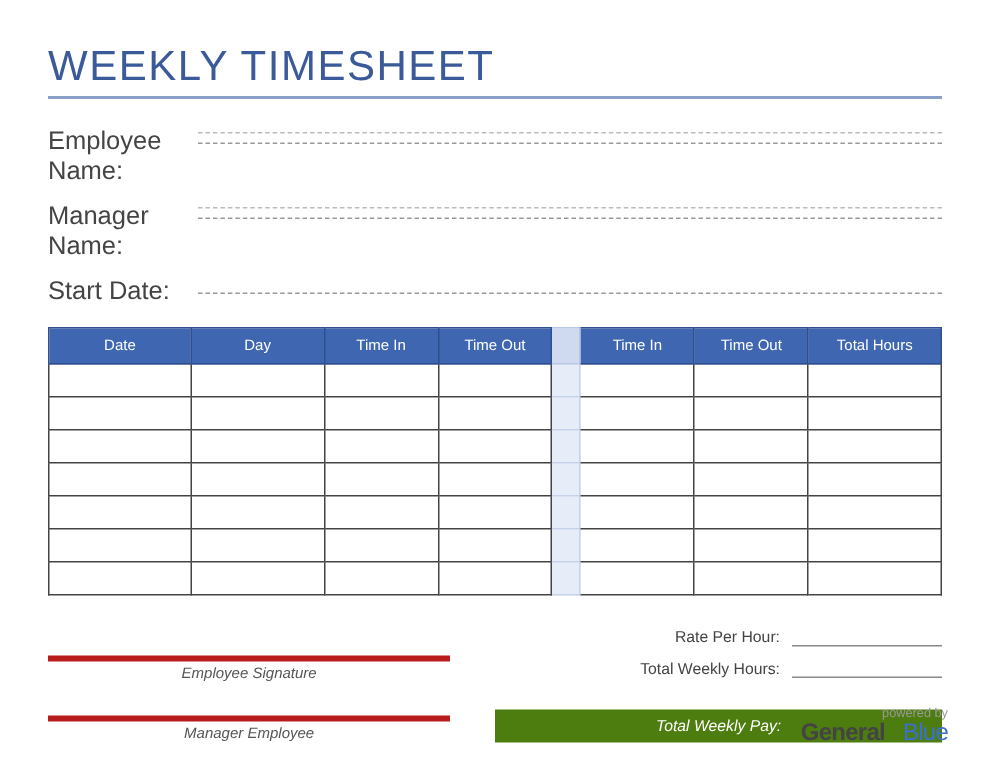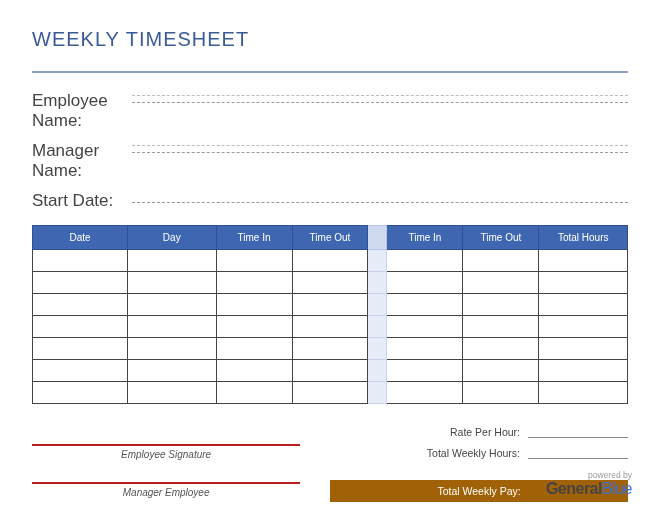--- a/index.html
+++ b/index.html
@@ -7,25 +7,25 @@
     width: 660px;
     height: 510px;
     background: #fff;
     font-family: Arial, Helvetica, sans-serif;
     color: #333;
     padding: 28px 32px 12px 32px;
     position: relative;
   }
   .title {
     font-family: "Franklin Gothic Medium", "Arial Narrow", Arial, sans-serif;
-    font-size: 20px;
+    font-size: 28px;
     letter-spacing: 1px;
     color: #3a5a9a;
     font-weight: 500;
-    margin-bottom: 20px;
+    margin-bottom: 4px;
   }
   .title-rule {
     border: none;
     border-top: 2px solid #8aa0c8;
     margin-bottom: 18px;
   }
   .info-row {
     display: flex;
     align-items: flex-start;
     margin-bottom: 10px;
@@ -77,58 +77,59 @@
   col.c-gap   { width: 3%;  }
   col.c-total { width: 14%; }
 
   .bottom {
     display: flex;
     margin-top: 22px;
     gap: 30px;
   }
   .sigs { flex: 0 0 45%; }
   .sig-line {
-    border-top: 2px solid #b91c1c;
+    border-top: 4px solid #b91c1c;
     margin-top: 18px;
     padding-top: 3px;
     text-align: center;
     font-size: 10px;
     font-style: italic;
     color: #555;
   }
   .sig-block { margin-bottom: 22px; }
   .totals { flex: 1; font-size: 10.5px; }
   .tot-row {
     display: flex;
     align-items: flex-end;
     justify-content: flex-end;
     margin-bottom: 9px;
   }
   .tot-label { margin-right: 8px; color: #444; }
   .tot-line { width: 100px; border-bottom: 1px solid #888; height: 12px; }
   .pay-bar {
-    background: #a16207;
+    background: #4d7c0f;
     color: #fff;
     text-align: center;
     font-size: 10.5px;
     padding: 5px 0;
     margin-top: 21px;
+    font-style: italic;
   }
   .footer {
     position: absolute;
     right: 28px;
     bottom: 12px;
     text-align: right;
     font-size: 8.5px;
     color: #999;
     margin-top: 46px;
   }
   .brand { font-size: 16px; color: #555; letter-spacing: -0.5px; }
   .brand .g { color: #444; font-weight: 700; }
-  .brand .b { color: #3a6fd8; font-weight: 500; }
+  .brand .b { color: #3a6fd8; font-weight: 500; padding-left: 12px; }
 </style>
 </head>
 <body>
 
 <div class="title">WEEKLY TIMESHEET</div>
 <hr class="title-rule">
 
 <div class="info-row">
   <div class="info-label">Employee Name:</div>
   <div class="info-line stack"></div>

